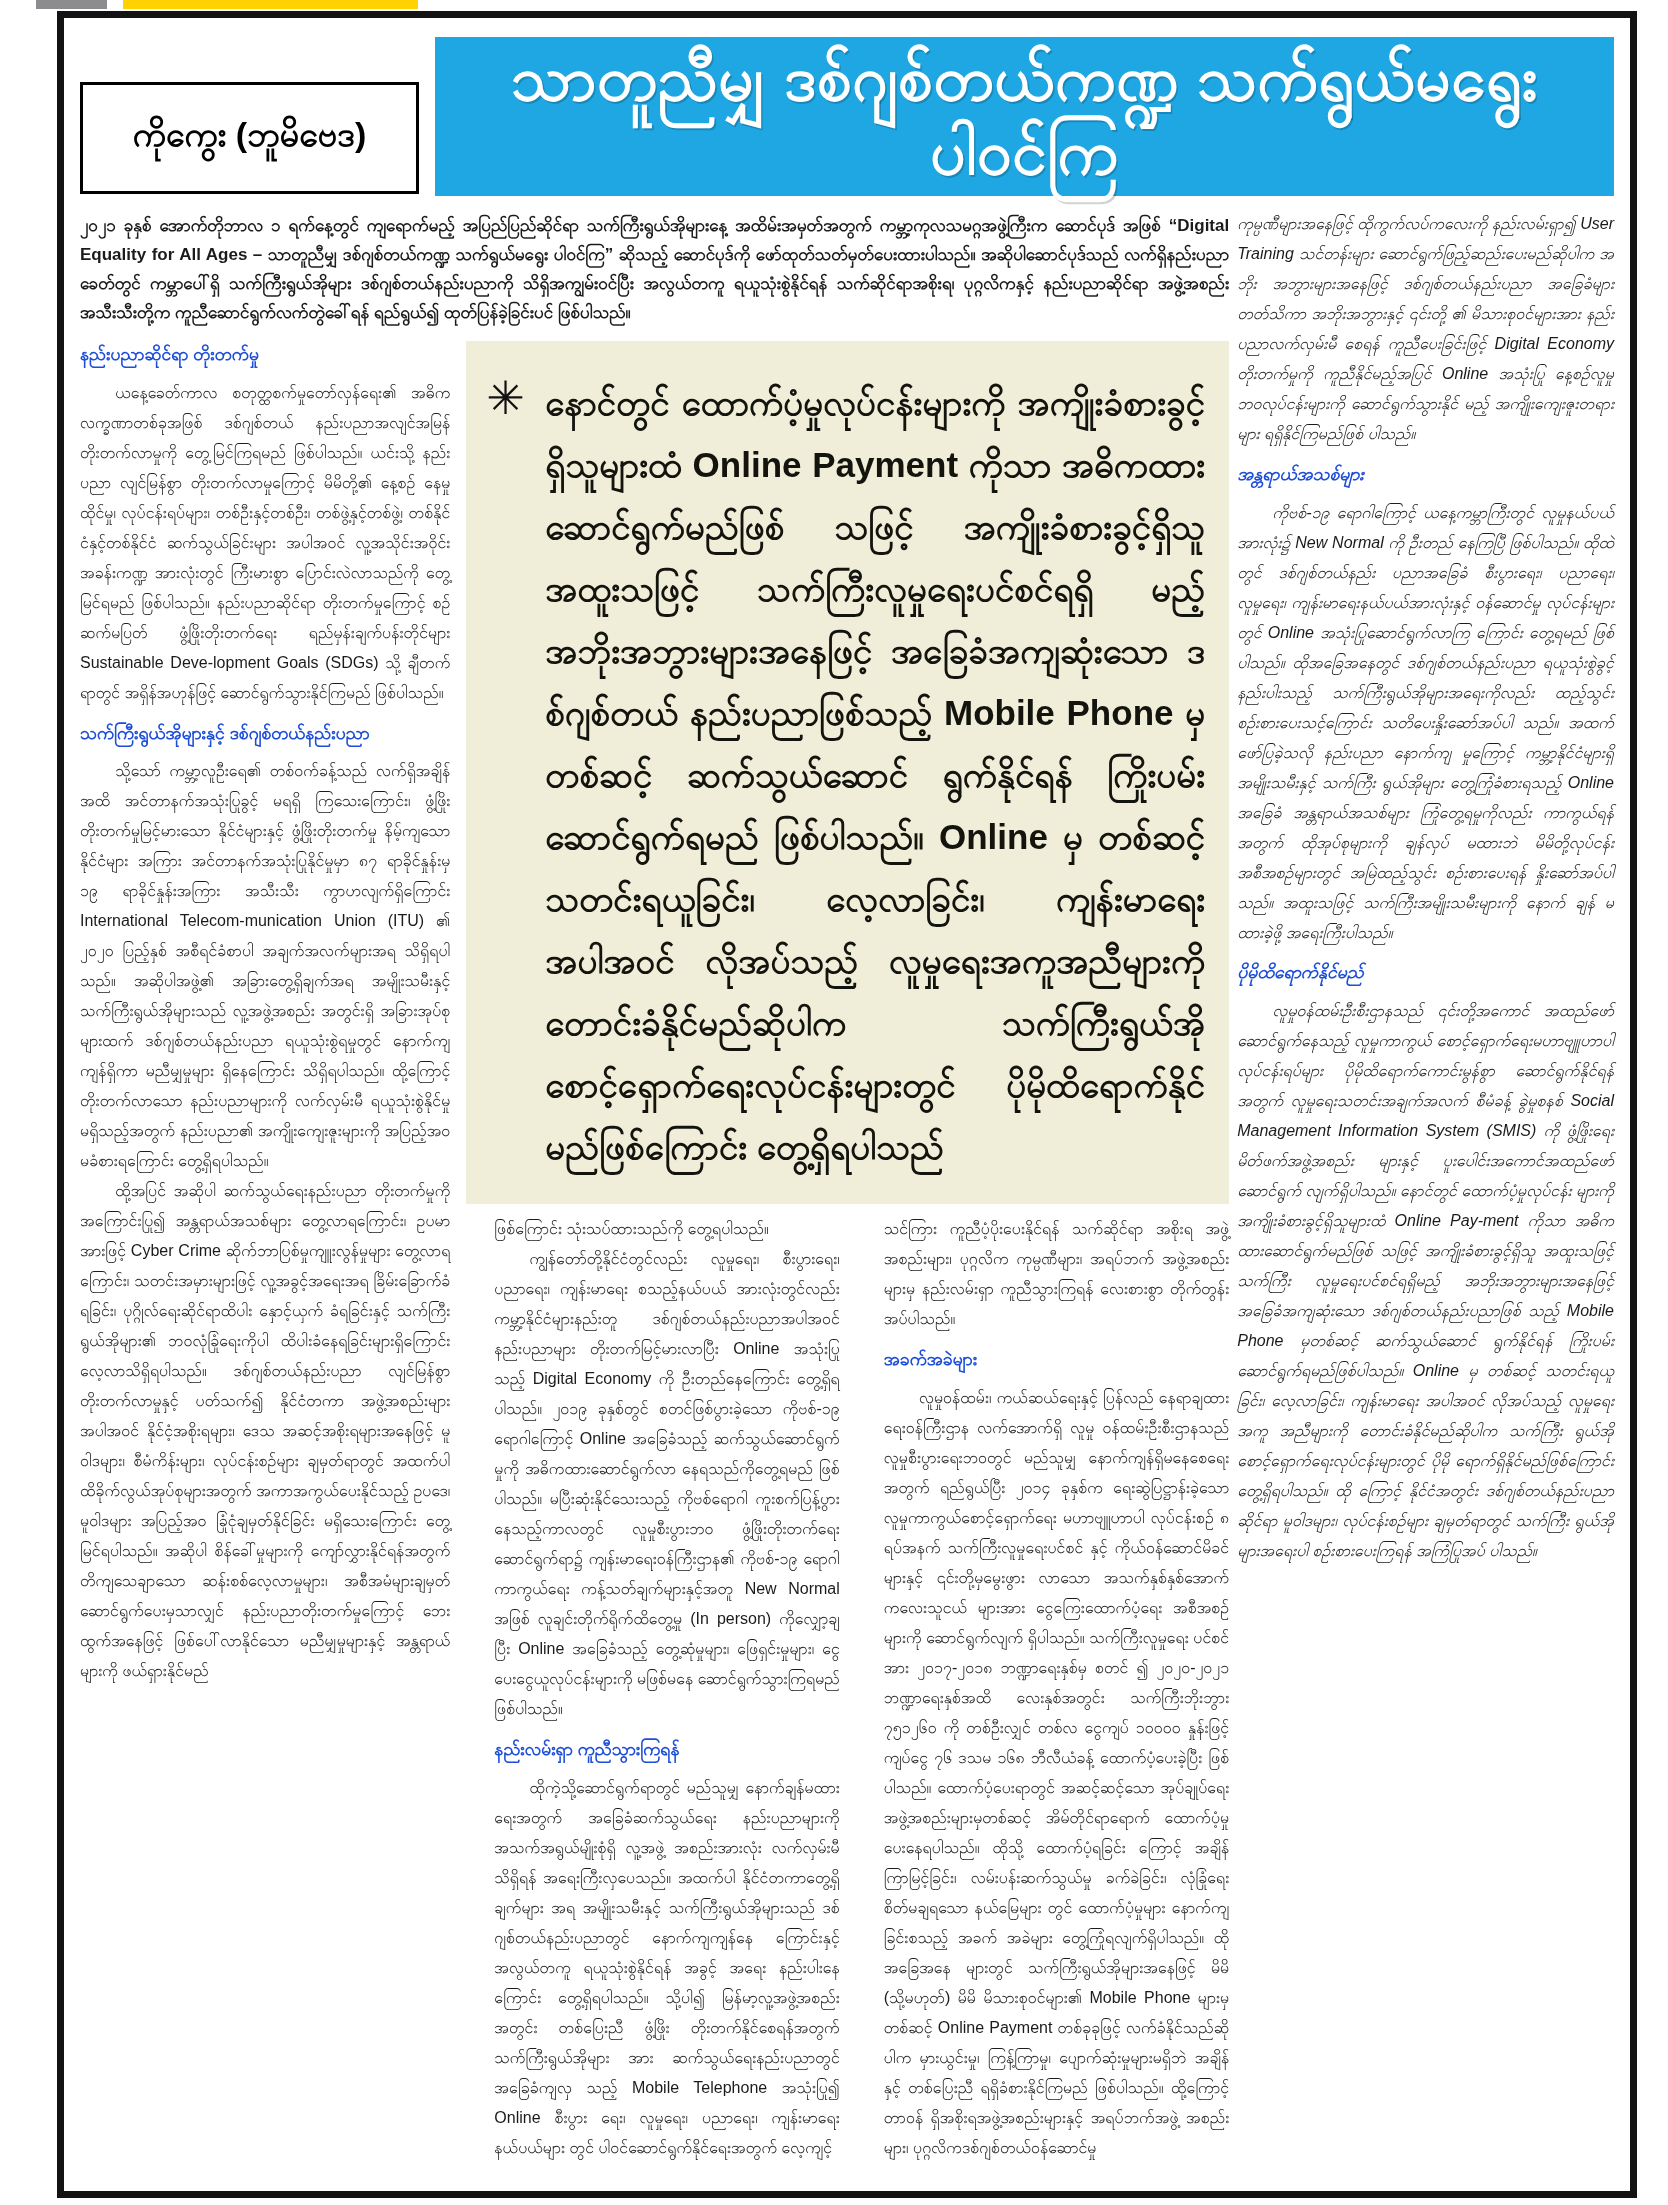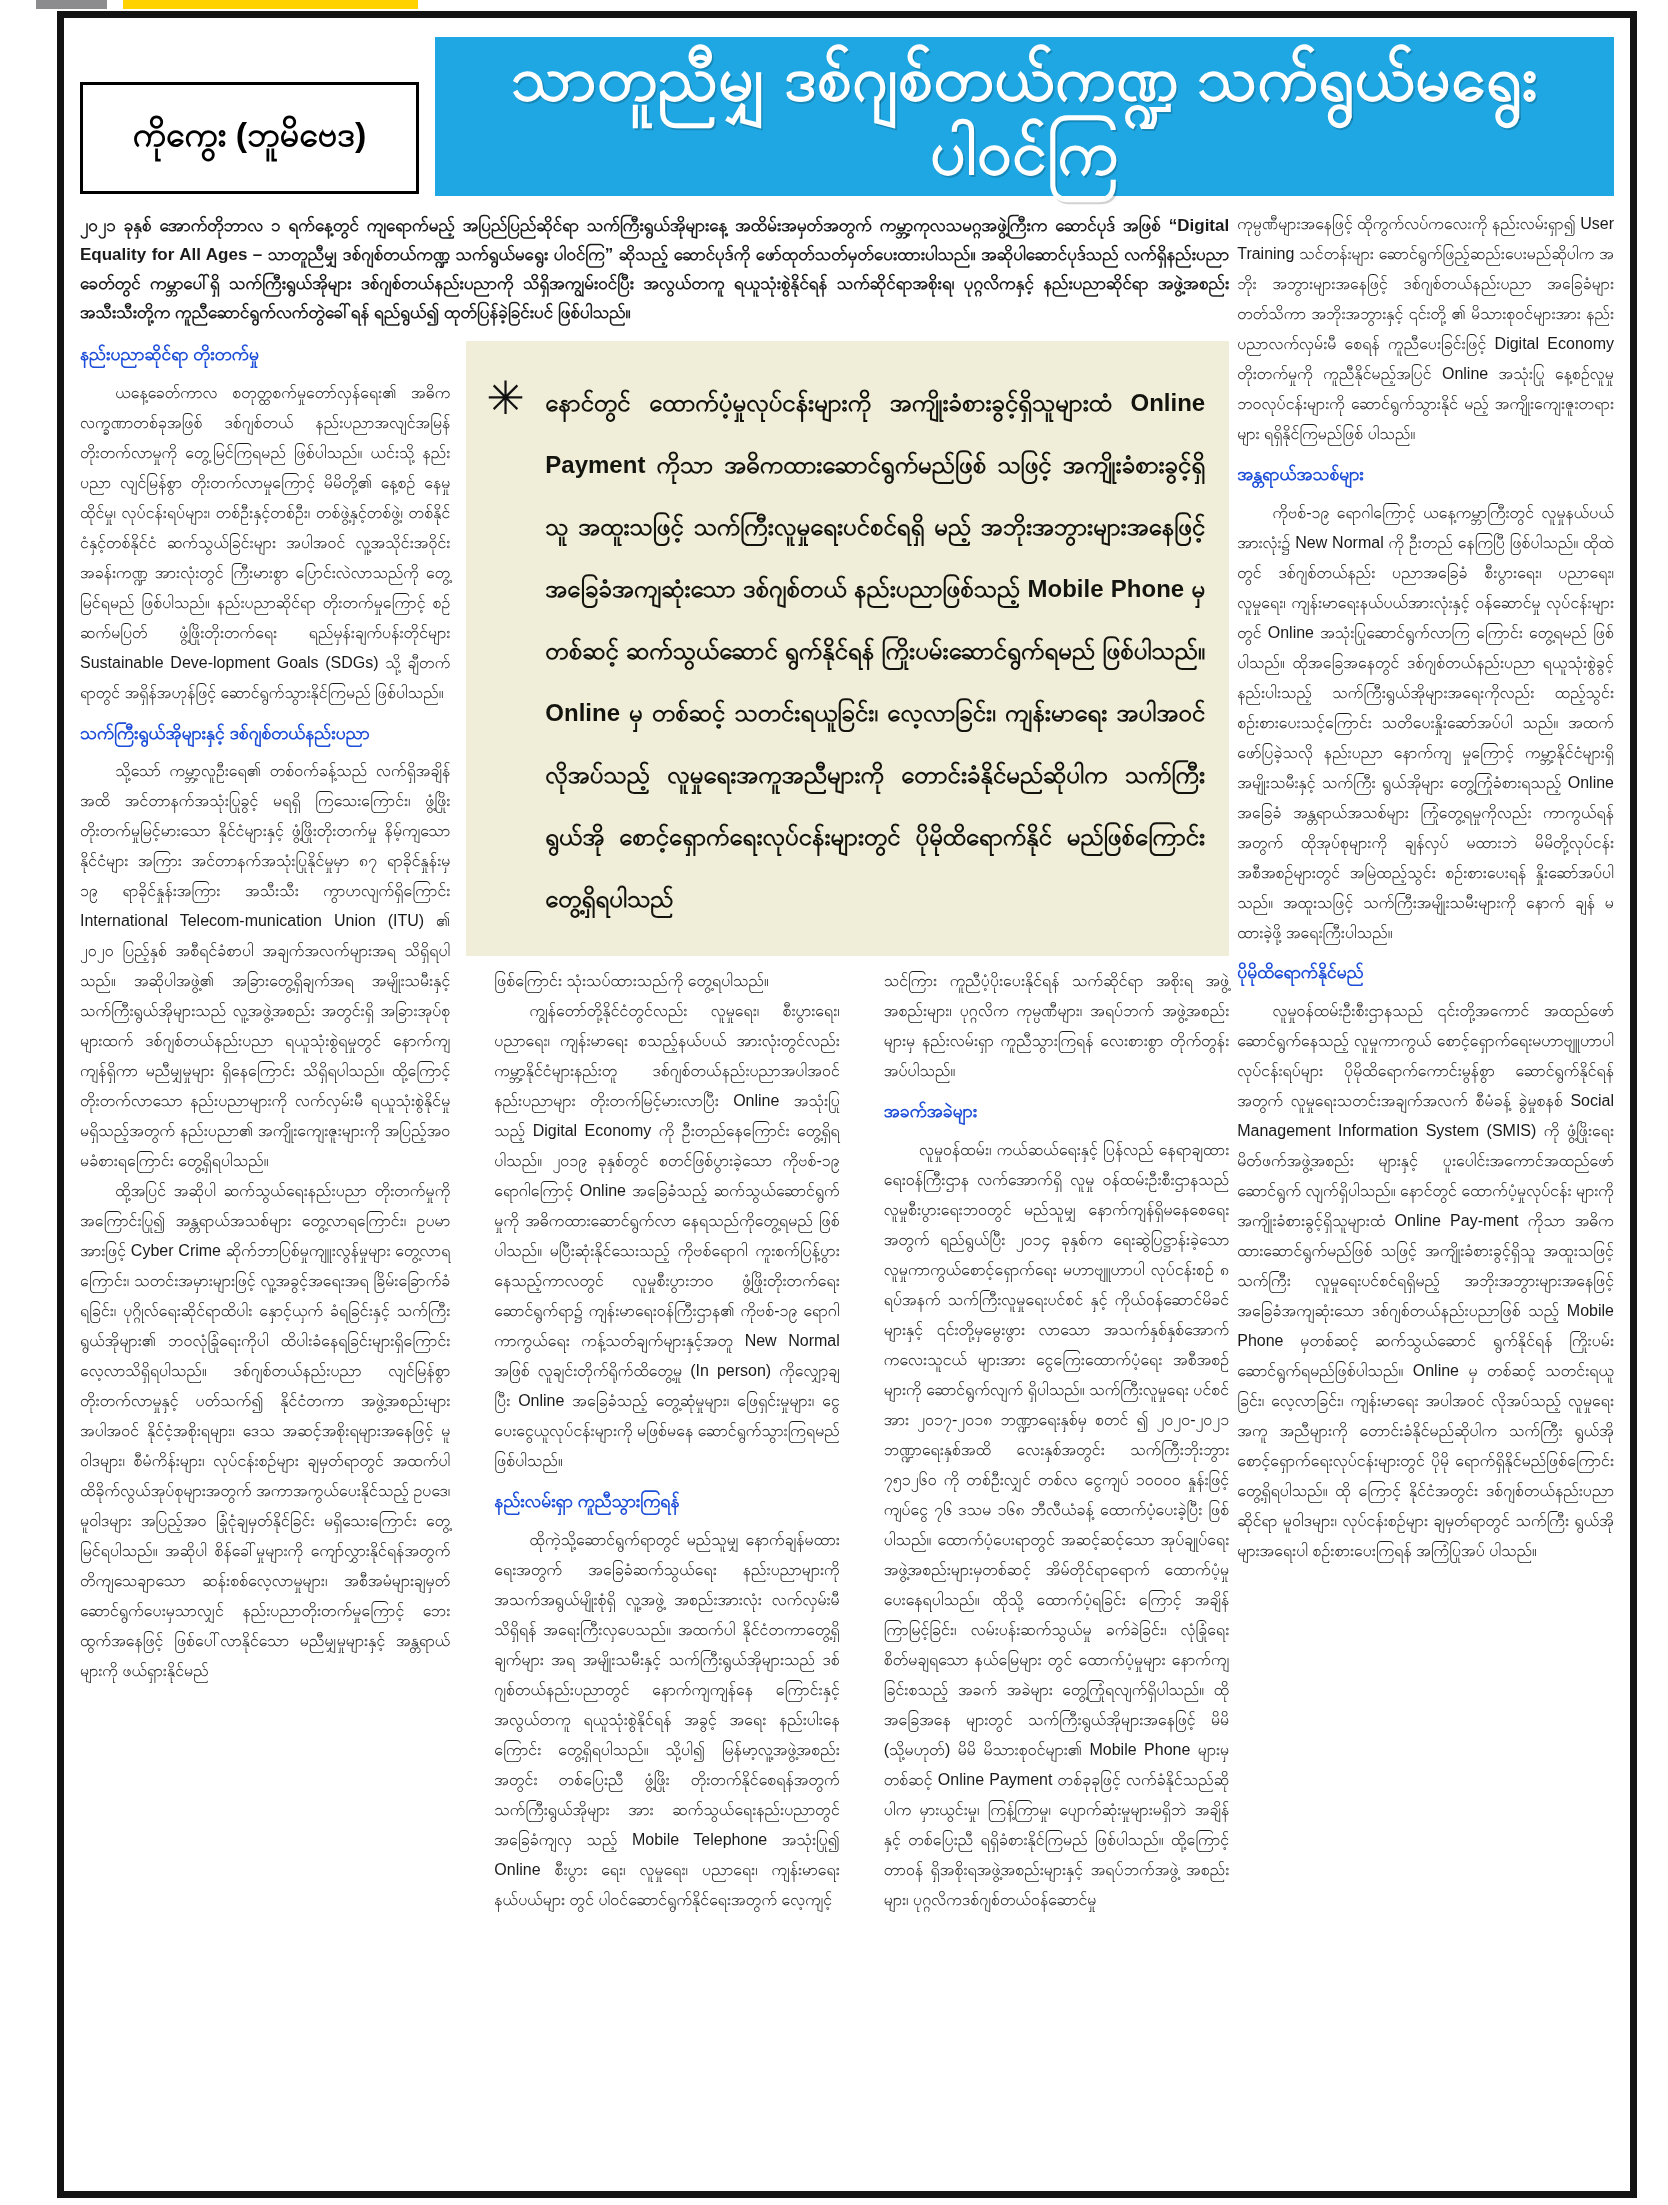--- a/index.html
+++ b/index.html
@@ -14,28 +14,28 @@
   #header{display:flex;align-items:stretch;gap:16px;height:159px;margin-bottom:13.8px;}
   #banner{flex:1;background:#1ea7e2;display:flex;align-items:center;justify-content:center;padding:0 21px;}
   #banner .title{color:#ffffff;font-weight:bold;font-size:62px;line-height:1.2;text-align:center;
                  letter-spacing:0.5px;text-shadow:1.6px 1.6px 0 rgba(0,0,0,.18);}
   #author-box{width:339px;align-self:flex-end;height:112px;border:3.7px solid #000;box-sizing:border-box;
               display:flex;align-items:center;justify-content:center;background:#fff;margin-bottom:2.1px;}
   #author-box .author{font-size:34px;font-weight:bold;color:#000;}
   
   #main{display:flex;gap:8px;}
   #left{flex:3.05;min-width:0;}
-  #col4{flex:1;min-width:0;}
+  #col4{flex:1;min-width:0;font-style:italic;}
   #intro{font-size:17px;line-height:29px;font-weight:bold;text-align:justify;margin:2.1px 0 13.8px 0;}
   #cols123{display:flex;gap:16px;align-items:flex-start;}
   #col1{flex:1;min-width:0;}
   #mid{flex:2.06;min-width:0;}
   #quote-box{position:relative;background:#f0edd8;padding:31px 24px 25.4px 79px;margin-bottom:10.6px;}
   #quote-box .asterisk{position:absolute;left:20px;top:34px;font-size:46px;color:#111;line-height:1;}
-  #quote-box .quote-text{font-size:24px;line-height:62px;font-weight:bold;color:#14140f;text-align:justify;}
+  #quote-box .quote-text{font-size:35px;line-height:62px;font-weight:bold;color:#14140f;text-align:justify;}
   #midcols{display:flex;gap:16px;align-items:flex-start;}
   #col2,#col3{flex:1;min-width:0;margin-left:28px;}
   .col p{font-size:16px;line-height:30px;text-align:justify;margin:0;text-indent:2.2em;color:#1b1b1b;}
   .col p.noindent{text-indent:0;}
   .col h3{font-size:17.5px;font-weight:bold;text-align:left;margin:13.8px 0 8.5px 0;color:#1d4ed8;}
   .col h3.first{margin-top:2.1px;}
 </style>
 </head>
 <body>
 

